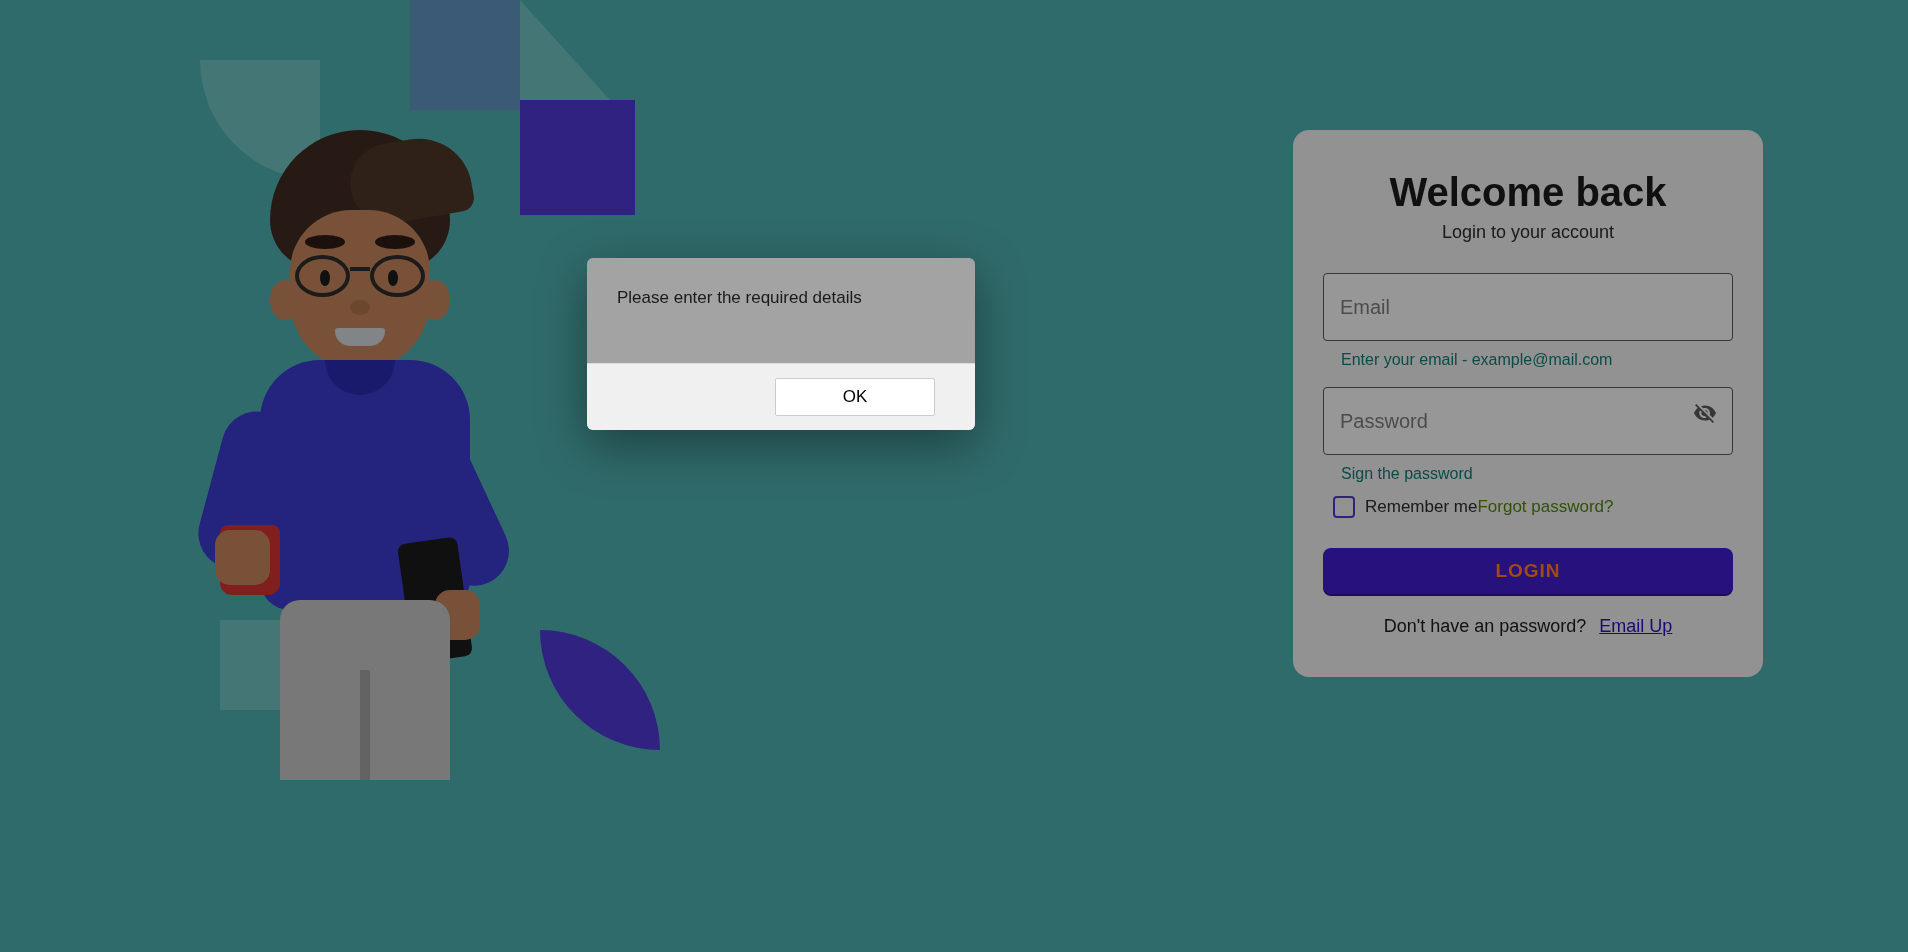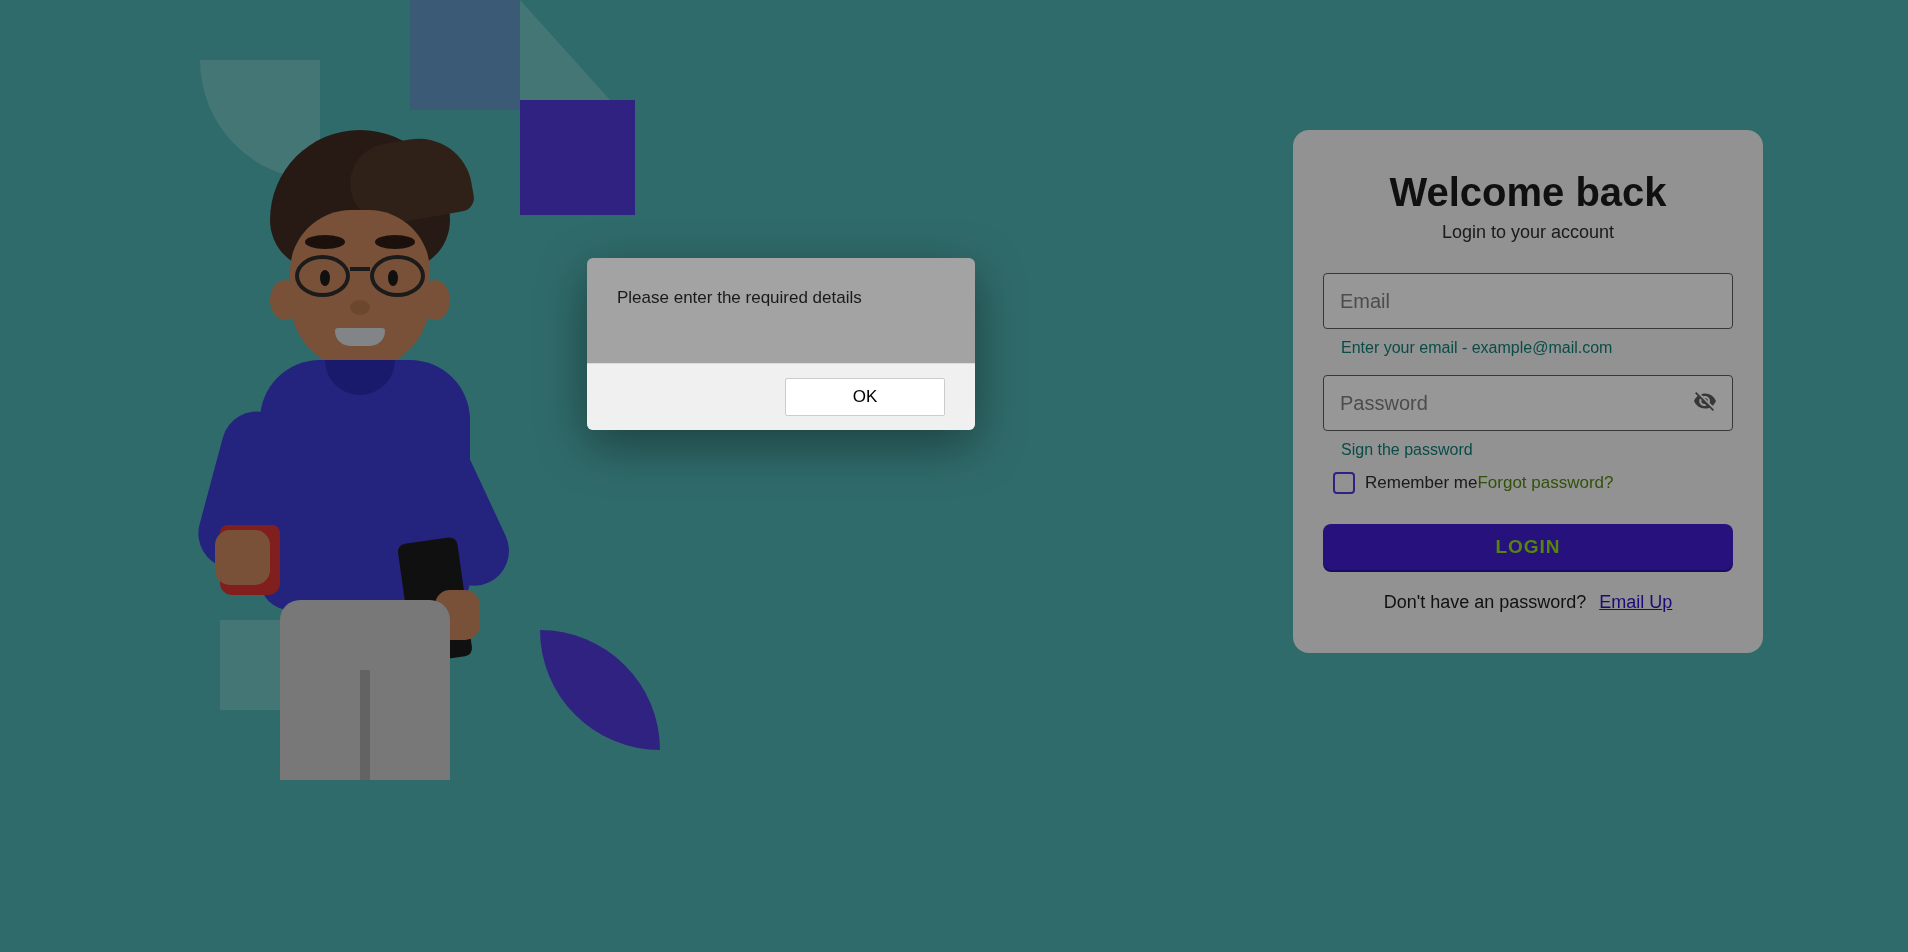--- a/index.html
+++ b/index.html
@@ -353,21 +353,21 @@
     
     .login-subtitle {
       font-size: 18px;
       text-align: center;
       color: #2a2a2a;
       margin-bottom: 30px;
     }
     
     .input-field {
       width: 100%;
-      height: 56px;
+      height: 68px;
       padding: 0 16px;
       font-size: 20px;
       color: #666;
       background: #e8e8e8;
       border: 1px solid #555;
       border-radius: 4px;
       outline: none;
     }
     
     .input-wrapper {
@@ -417,21 +417,21 @@
     .forgot-link {
       font-size: 17px;
       color: #4d7c0f;
       cursor: pointer;
     }
     
     .login-button {
       width: 100%;
       height: 46px;
       background: #3d1bc0;
-      color: #84cc16;
+      color: #f97316;
       border: none;
       border-radius: 8px;
       font-size: 19px;
       font-weight: 600;
       letter-spacing: 1px;
       cursor: pointer;
       box-shadow: 0 2px 0 #2a1290;
       text-align: center;
     }
     
@@ -471,21 +471,21 @@
     
     .modal-body {
       padding: 30px 30px 55px 30px;
       font-size: 17px;
       color: #1a1a1a;
     }
     
     .modal-footer {
       background: #f0f0f0;
       border-top: 1px solid #ddd;
-      padding: 14px 30px;
+      padding: 14px 40px;
       display: flex;
       justify-content: flex-end;
     }
     
     .modal-ok-button {
       width: 160px;
       height: 38px;
       background: white;
       border: 1px solid #ccc;
       border-radius: 2px;

